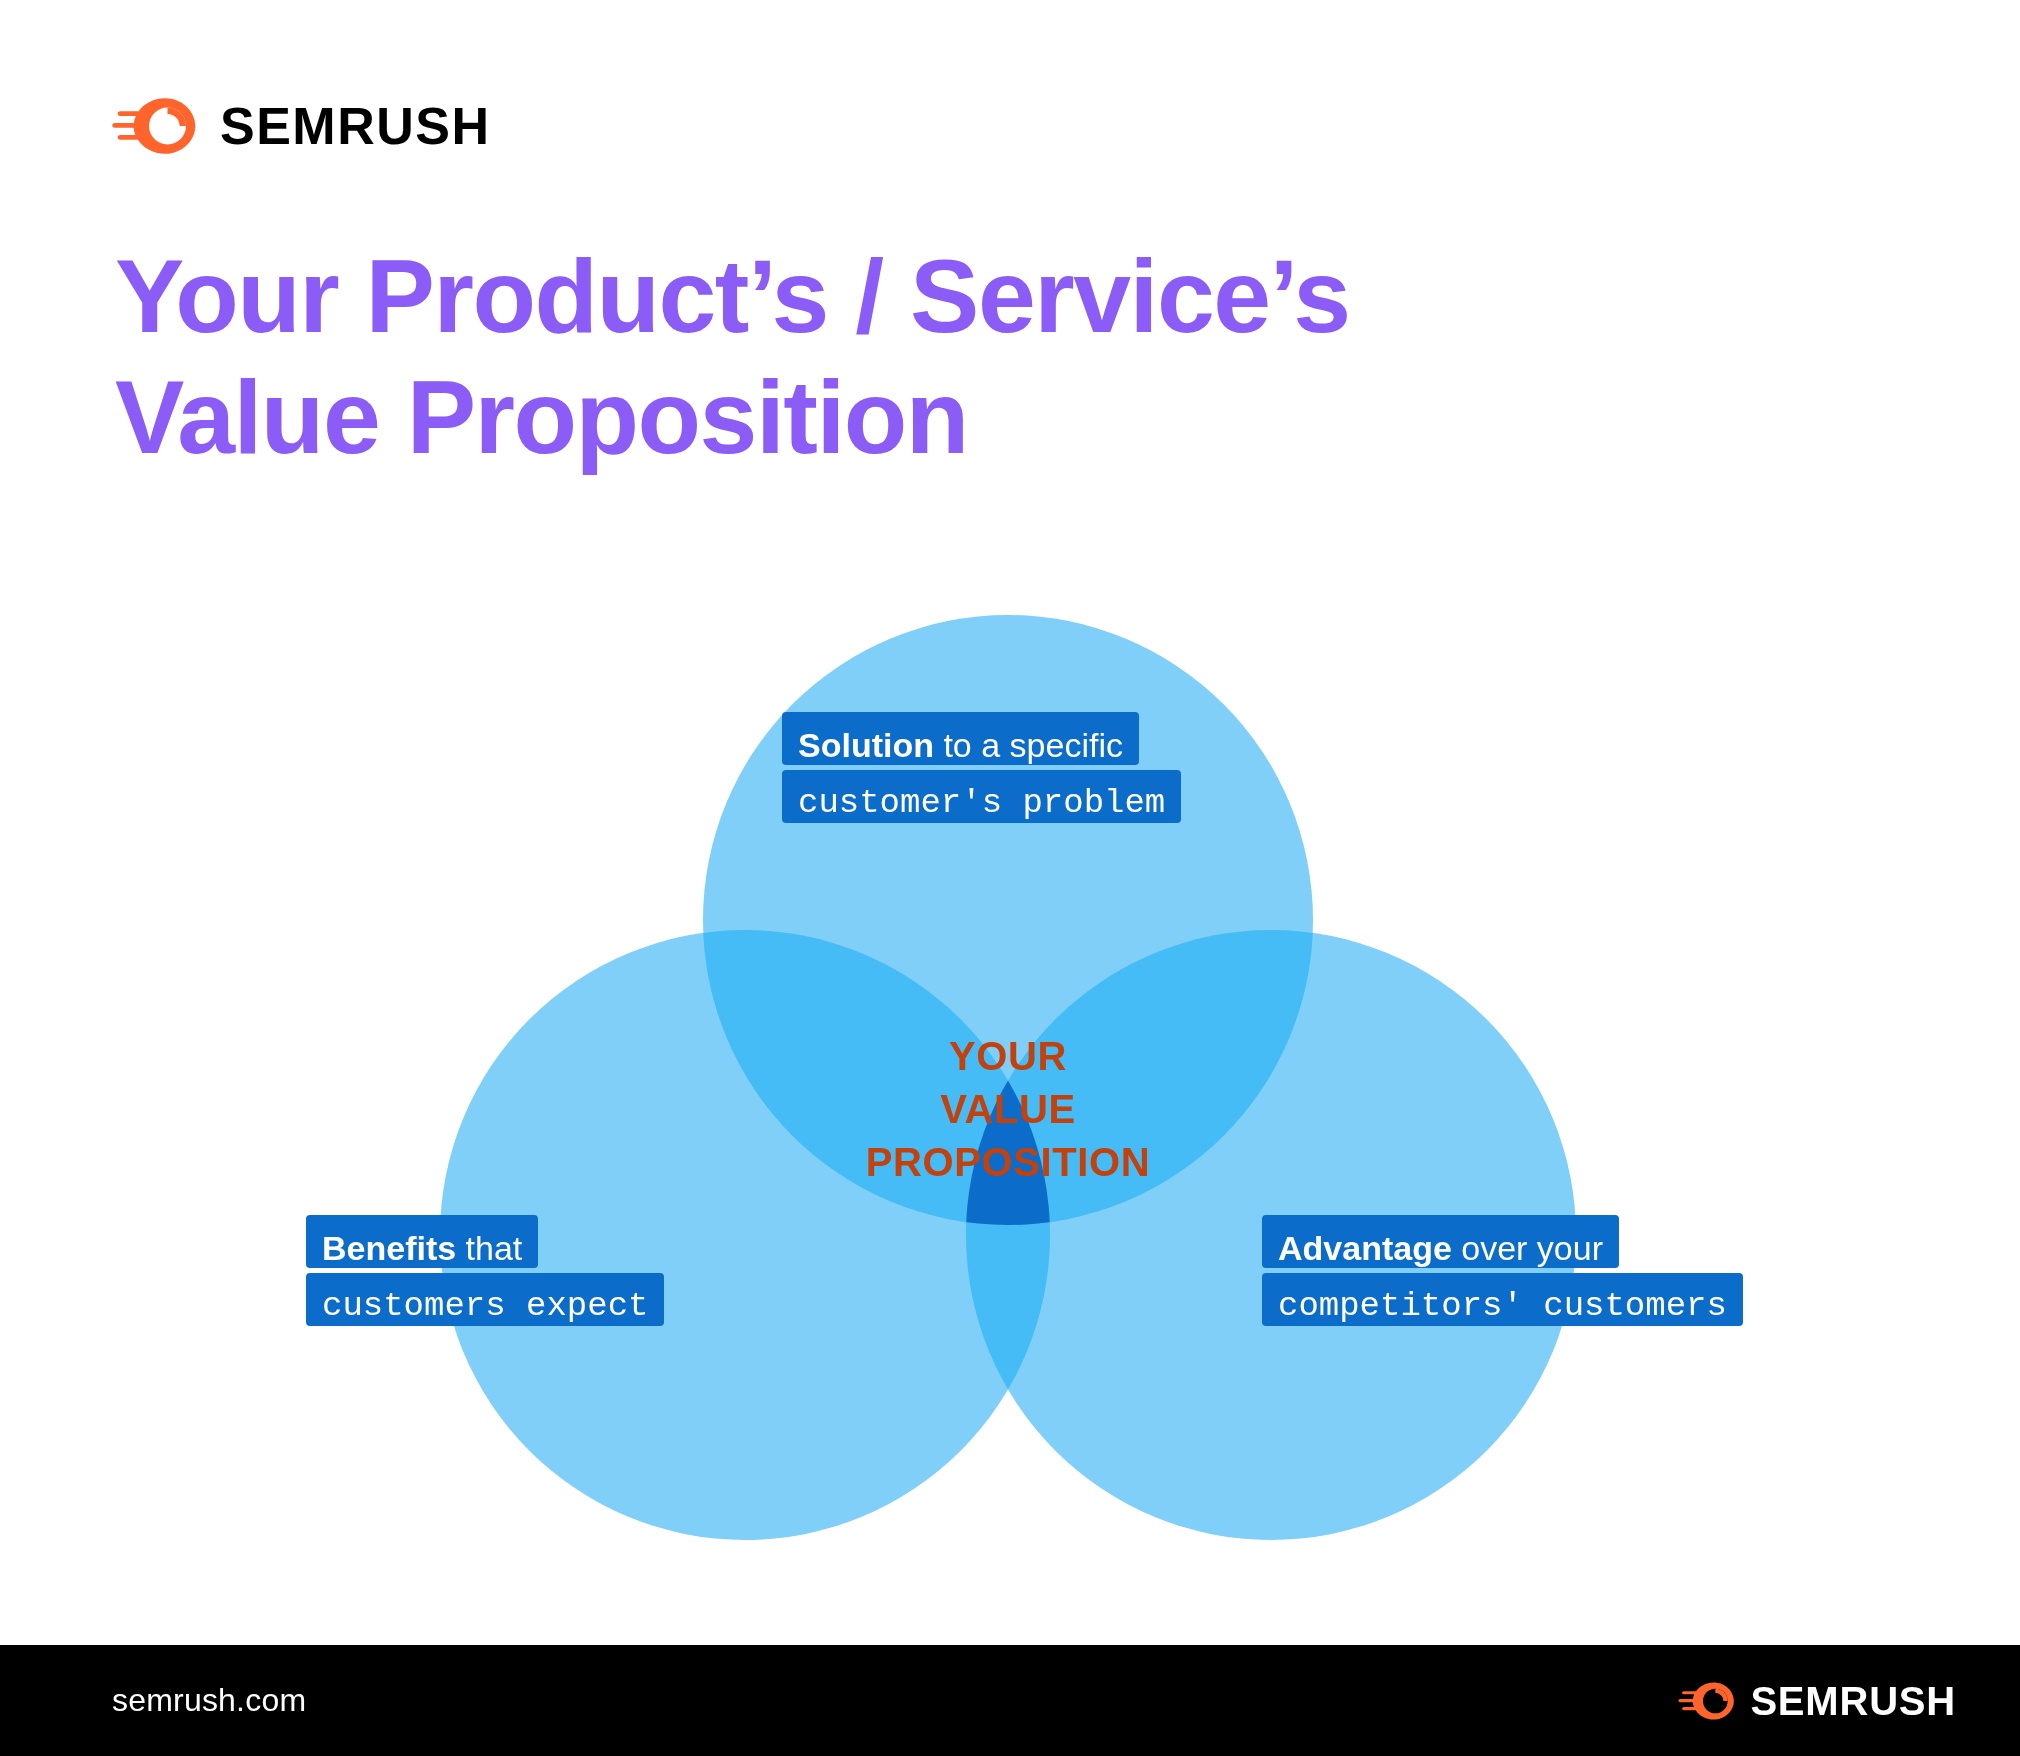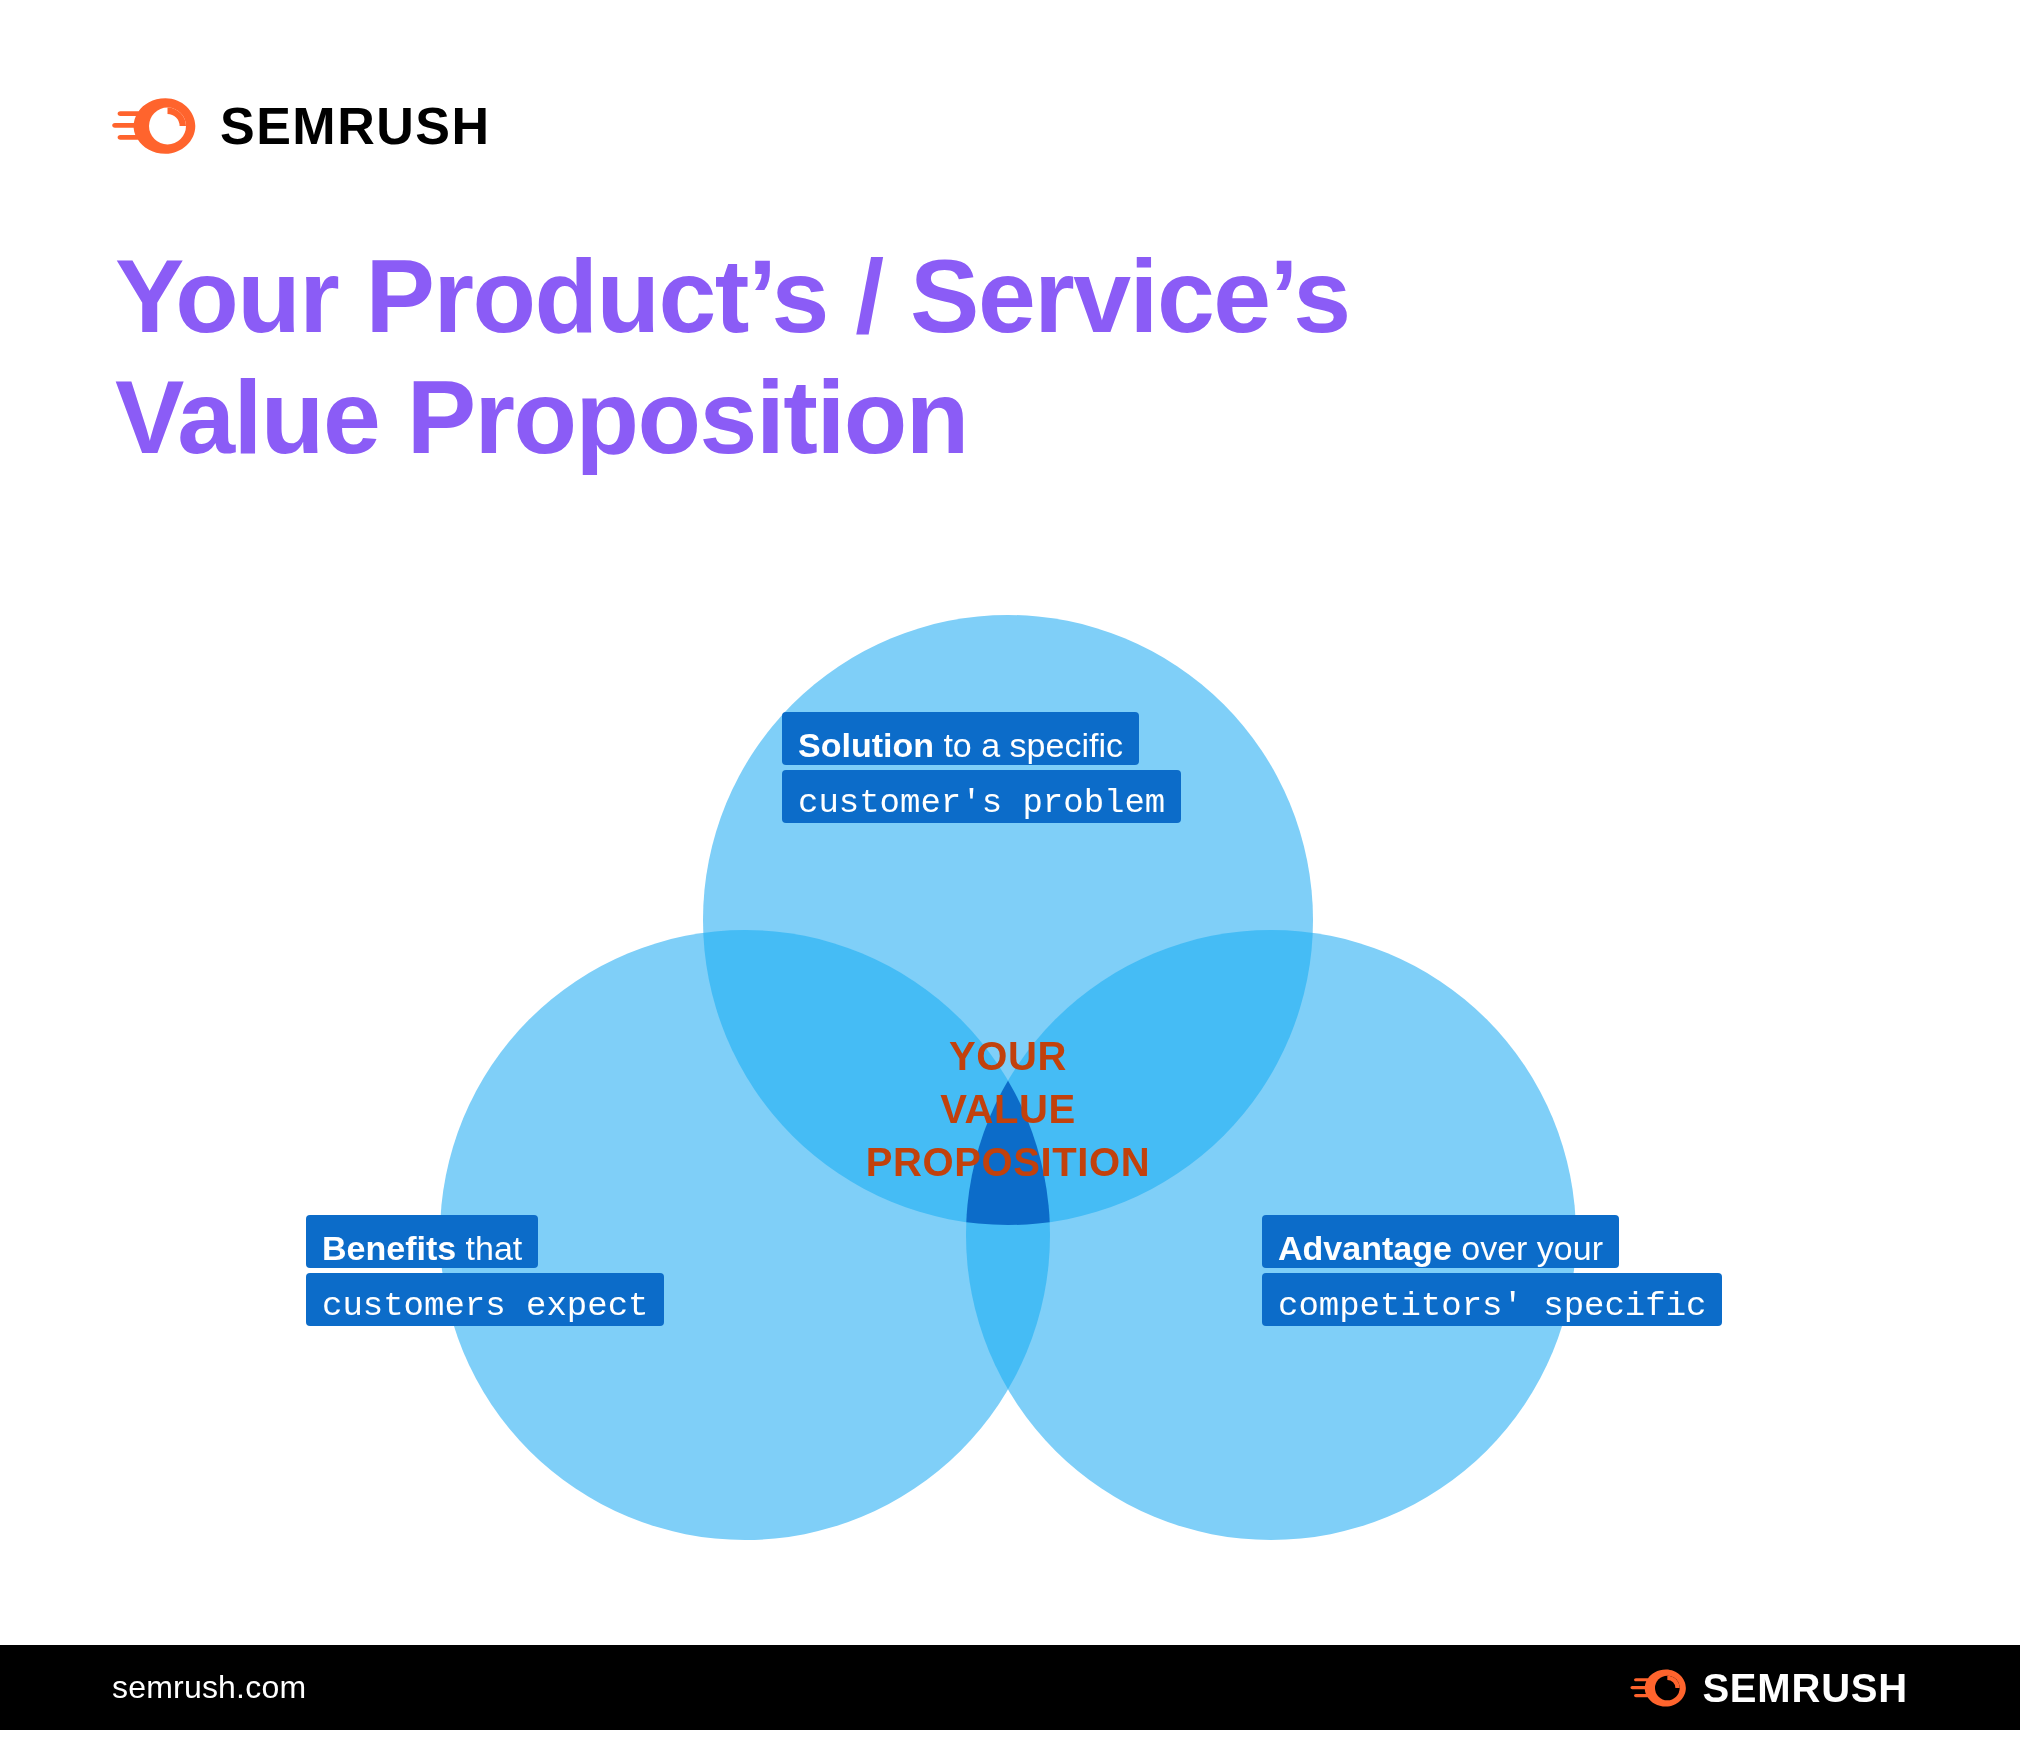--- a/index.html
+++ b/index.html
@@ -103,26 +103,26 @@
   .callout-advantage { left: 1262px; top: 1215px; }
   .callout-advantage .row1 { justify-content: flex-start; }
   .callout-advantage .row2 { justify-content: flex-start; }
 
   
   .footer {
     position: absolute;
     left: 0;
     top: 1645px;
     width: 2020px;
-    height: 85px;
+    height: 111px;
     background: #000000;
     display: flex;
     align-items: center;
     justify-content: space-between;
-    padding: 0 112px 0 112px;
+    padding: 0 64px 0 112px;
   }
   .footer-url {
     color: #ffffff;
     font-size: 32px;
     font-weight: 400;
     letter-spacing: 0.2px;
   }
   .footer-brand {
     display: flex;
     align-items: center;
@@ -223,21 +223,21 @@
     <div class="badge-row row2">
       <div class="badge">customers expect</div>
     </div>
   </div>
 
   <div class="callout callout-advantage">
     <div class="badge-row row1">
       <div class="badge"><b>Advantage</b><span> over your</span></div>
     </div>
     <div class="badge-row row2">
-      <div class="badge">competitors' specific</div>
+      <div class="badge">competitors' customers</div>
     </div>
   </div>
 
   <div class="footer">
     <div class="footer-url">semrush.com</div>
     <div class="footer-brand">
       <svg class="logo-mark" viewBox="0 0 86 60">
         <path d="M53.5 2.2 C40.8 2.2 31.2 8.4 26.6 15.2 L8.4 15.2 C6.6 15.2 5.6 16.4 5.6 17.6 C5.6 18.9 6.6 20.0 8.4 20.0 L23.9 20.0 C22.9 22.2 22.2 24.5 21.8 26.9 L3.0 26.9 C1.2 26.9 0.2 28.1 0.2 29.3 C0.2 30.6 1.2 31.7 3.0 31.7 L21.6 31.7 C21.8 34.2 22.4 36.6 23.3 38.9 L8.4 38.9 C6.6 38.9 5.6 40.1 5.6 41.3 C5.6 42.6 6.6 43.7 8.4 43.7 L26.0 43.7 C30.5 51.1 40.4 57.8 53.5 57.8 C69.8 57.8 83.3 45.0 83.3 30.0 C83.3 15.0 69.8 2.2 53.5 2.2 Z" fill="#FF642D"></path>
         <circle cx="55.5" cy="30" r="18.5" fill="#000000"></circle>
         <path d="M55.5 11.5 A18.5 18.5 0 0 1 74.0 30.0 L67.6 30.0 A12.1 12.1 0 0 0 55.5 17.9 Z" fill="#FF642D"></path>

